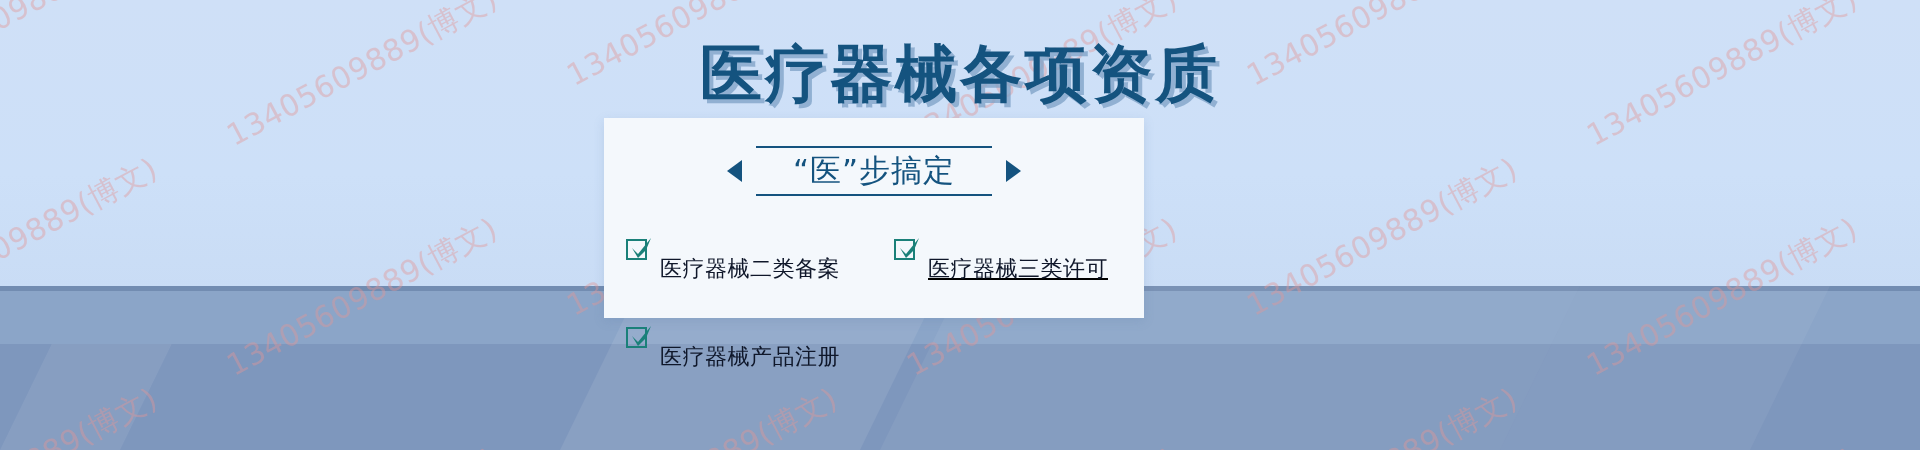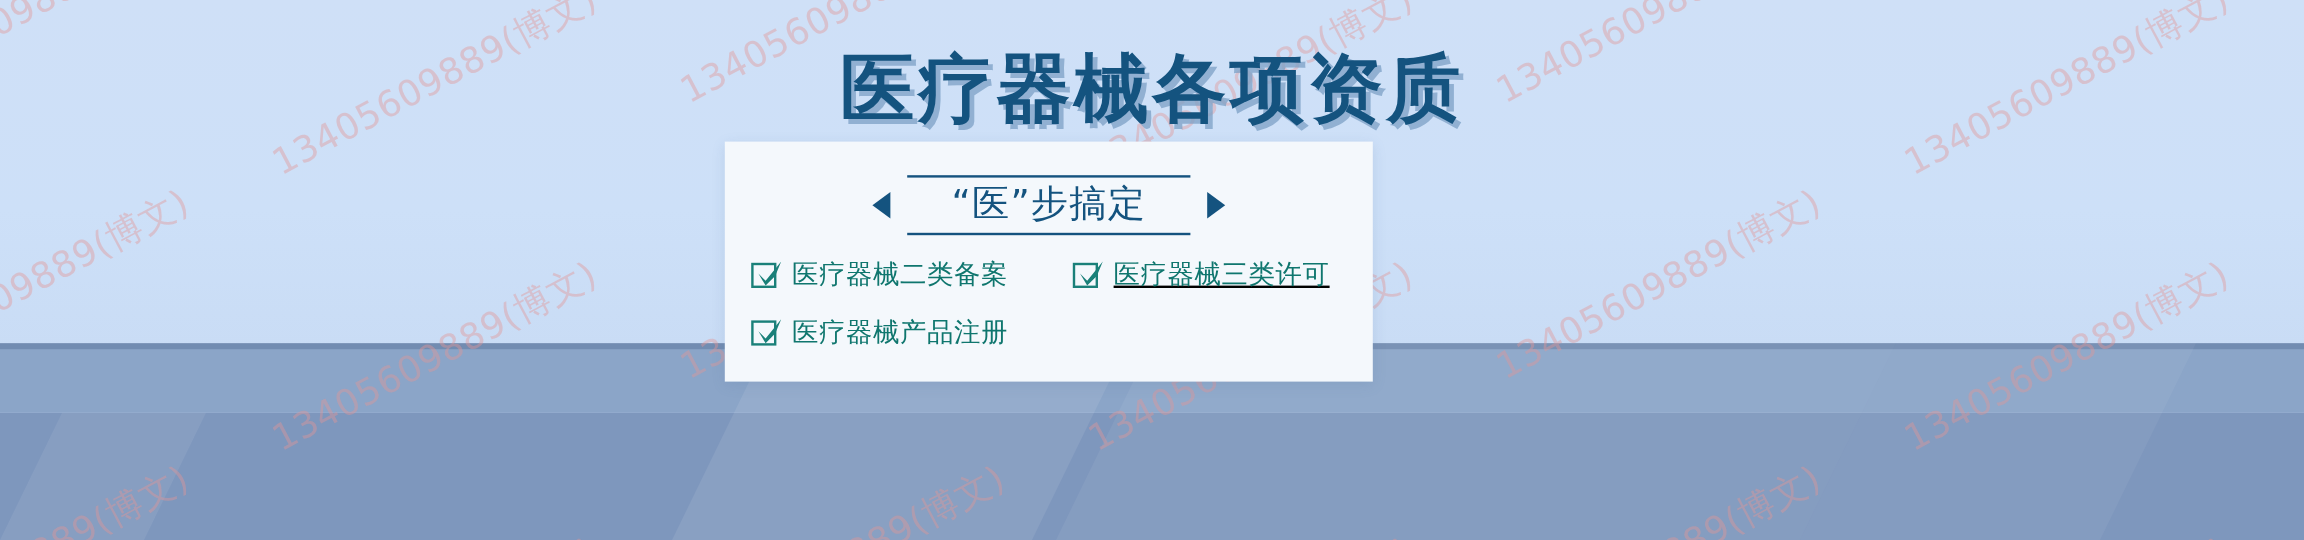--- a/index.html
+++ b/index.html
@@ -126,22 +126,23 @@
     border:2px solid #1a8079;
     position:relative;
   }
   .checkbox .mark {
     position:absolute; left:1px; top:-5px;
     width:24px; height:24px;
   }
   .check-label {
     font-family:"DejaVu Sans","Liberation Sans",sans-serif;
     font-size:22px;
-    color:#0f766e;
+    color:#0f172a;
     letter-spacing:.5px;
+    margin-top:40px;
   }
 </style>
 </head>
 <body>
 
 <div id="banner">
 
   <div class="sky"></div>
   <div class="band-mid"></div>
   <div class="band-shadow"></div>

